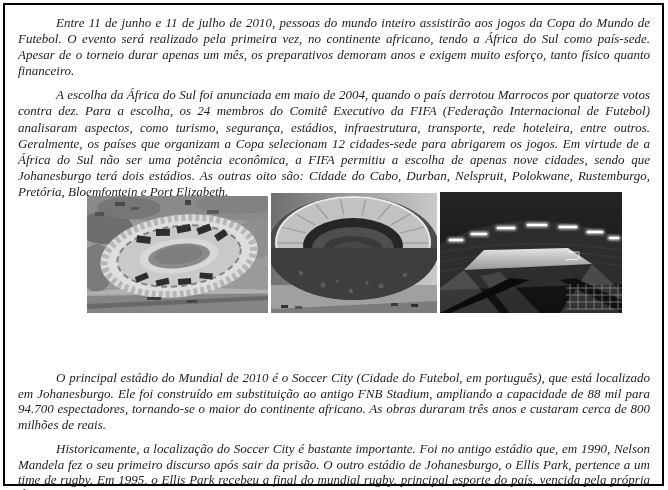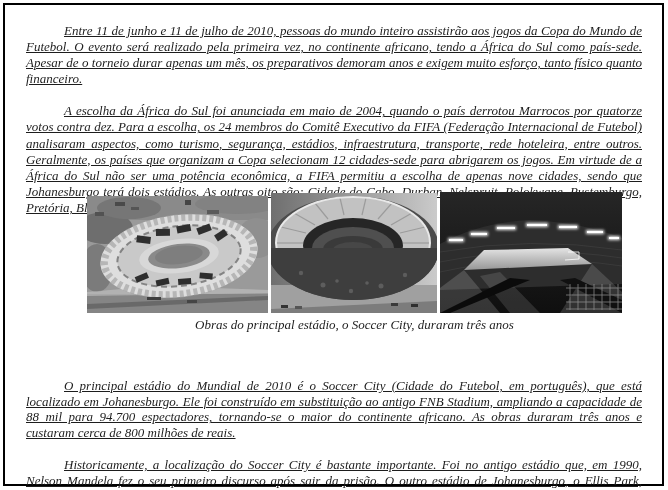--- a/index.html
+++ b/index.html
@@ -17,26 +17,25 @@
     position:absolute;
     left:3px;top:3px;right:4px;bottom:4px;
     border:2px solid #000;
     pointer-events:none;
   }
   .text-block{
     position:absolute;
     left:10px;width:648px;
   }
   .text-block p{
-    margin:16px;
+    margin:8px;
     font-size:13px;
     line-height:16.1px;
     text-align:justify;
     text-indent:38px;
-    text-decoration:underline;
   }
   .block-top{top:7px;}
   .block-bottom{top:362px;}
   .block-bottom p{line-height:15.7px;}
   .figure-row{
     position:absolute;
     left:87px;top:192px;
     width:535px;height:121px;
     display:flex;
     align-items:flex-end;
@@ -224,19 +223,18 @@
           <line x1="178" y1="92" x2="178" y2="118"></line>
           <line x1="126" y1="96" x2="182" y2="96"></line>
             <line x1="126" y1="103" x2="182" y2="103"></line>
           <line x1="126" y1="110" x2="182" y2="110"></line>
             <line x1="126" y1="117" x2="182" y2="117"></line>
         </g>
       </svg>
     </span>
   </div>
 
-  <div class="caption">Obras do principal estádio, o Soccer City, duraram três anos</div>
 
   <div class="text-block block-bottom">
     <p>O principal estádio do Mundial de 2010 é o Soccer City (Cidade do Futebol, em português), que está localizado em Johanesburgo. Ele foi construído em substituição ao antigo FNB Stadium, ampliando a capacidade de 88 mil para 94.700 espectadores, tornando-se o maior do continente africano. As obras duraram três anos e custaram cerca de 800 milhões de reais.</p>
     <p>Historicamente, a localização do Soccer City é bastante importante. Foi no antigo estádio que, em 1990, Nelson Mandela fez o seu primeiro discurso após sair da prisão. O outro estádio de Johanesburgo, o Ellis Park, pertence a um time de rugby. Em 1995, o Ellis Park recebeu a final do mundial rugby, principal esporte do país, vencida pela própria África do Sul e retratada por meio do filme Invictus, em 2009. Este evento foi muito importante para a integração racial, pois atraiu torcedores negros para um esporte considerado de brancos.</p>
   </div>
 </div>
 
 </body></html>

